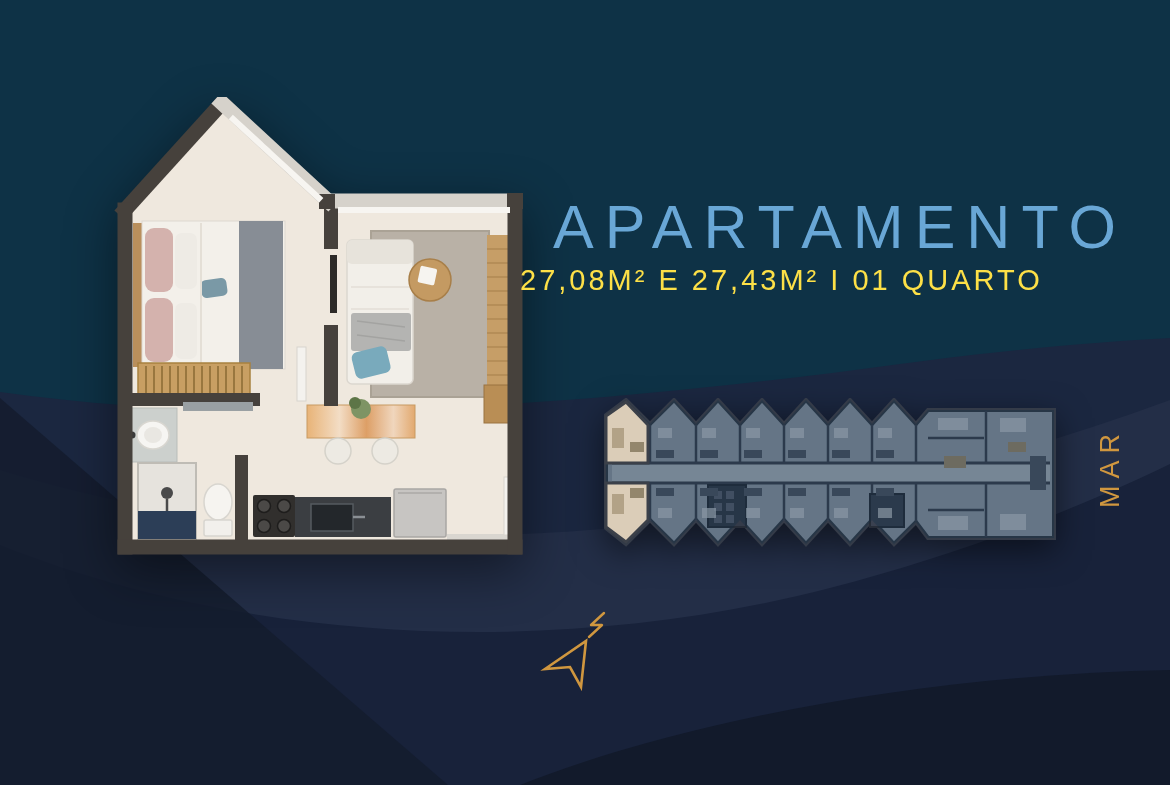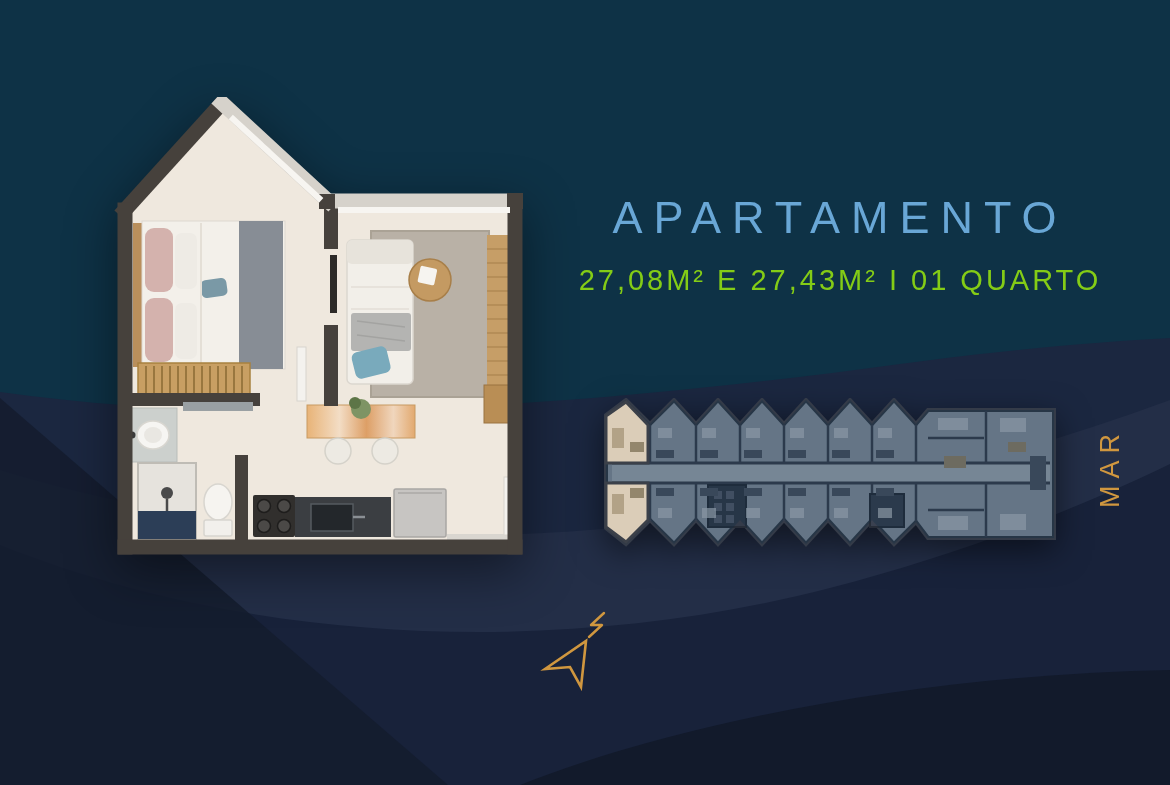--- a/index.html
+++ b/index.html
@@ -7,26 +7,26 @@
     position:relative;width:1170px;height:785px;overflow:hidden;
     font-family:"Liberation Sans", sans-serif;
     background:#0e3246;
   }
   .abs{position:absolute;}
   
   #bg{left:0;top:0;width:1170px;height:785px;}
   
   #title{
     left:545px;top:192px;width:590px;text-align:center;
-    color:#69a7d6;font-size:45px;font-weight:300;letter-spacing:11px;
+    color:#69a7d6;font-size:61px;font-weight:300;letter-spacing:11px;
     white-space:nowrap;
   }
   #subtitle{
-    left:520px;top:264px;width:640px;text-align:center;
-    color:#84cc16;font-size:29px;font-weight:300;letter-spacing:3px;
+    left:520px;top:264px;width:640px;
+    color:#fde047;font-size:29px;font-weight:300;letter-spacing:3px;
     white-space:nowrap;
   }
   
   #sea-label{
     left:1078px;top:398px;width:64px;height:140px;
     display:flex;align-items:center;justify-content:center;
     writing-mode:vertical-rl;transform:rotate(180deg);
     color:#d0973f;font-size:27px;letter-spacing:7px;font-weight:400;
   }
   

